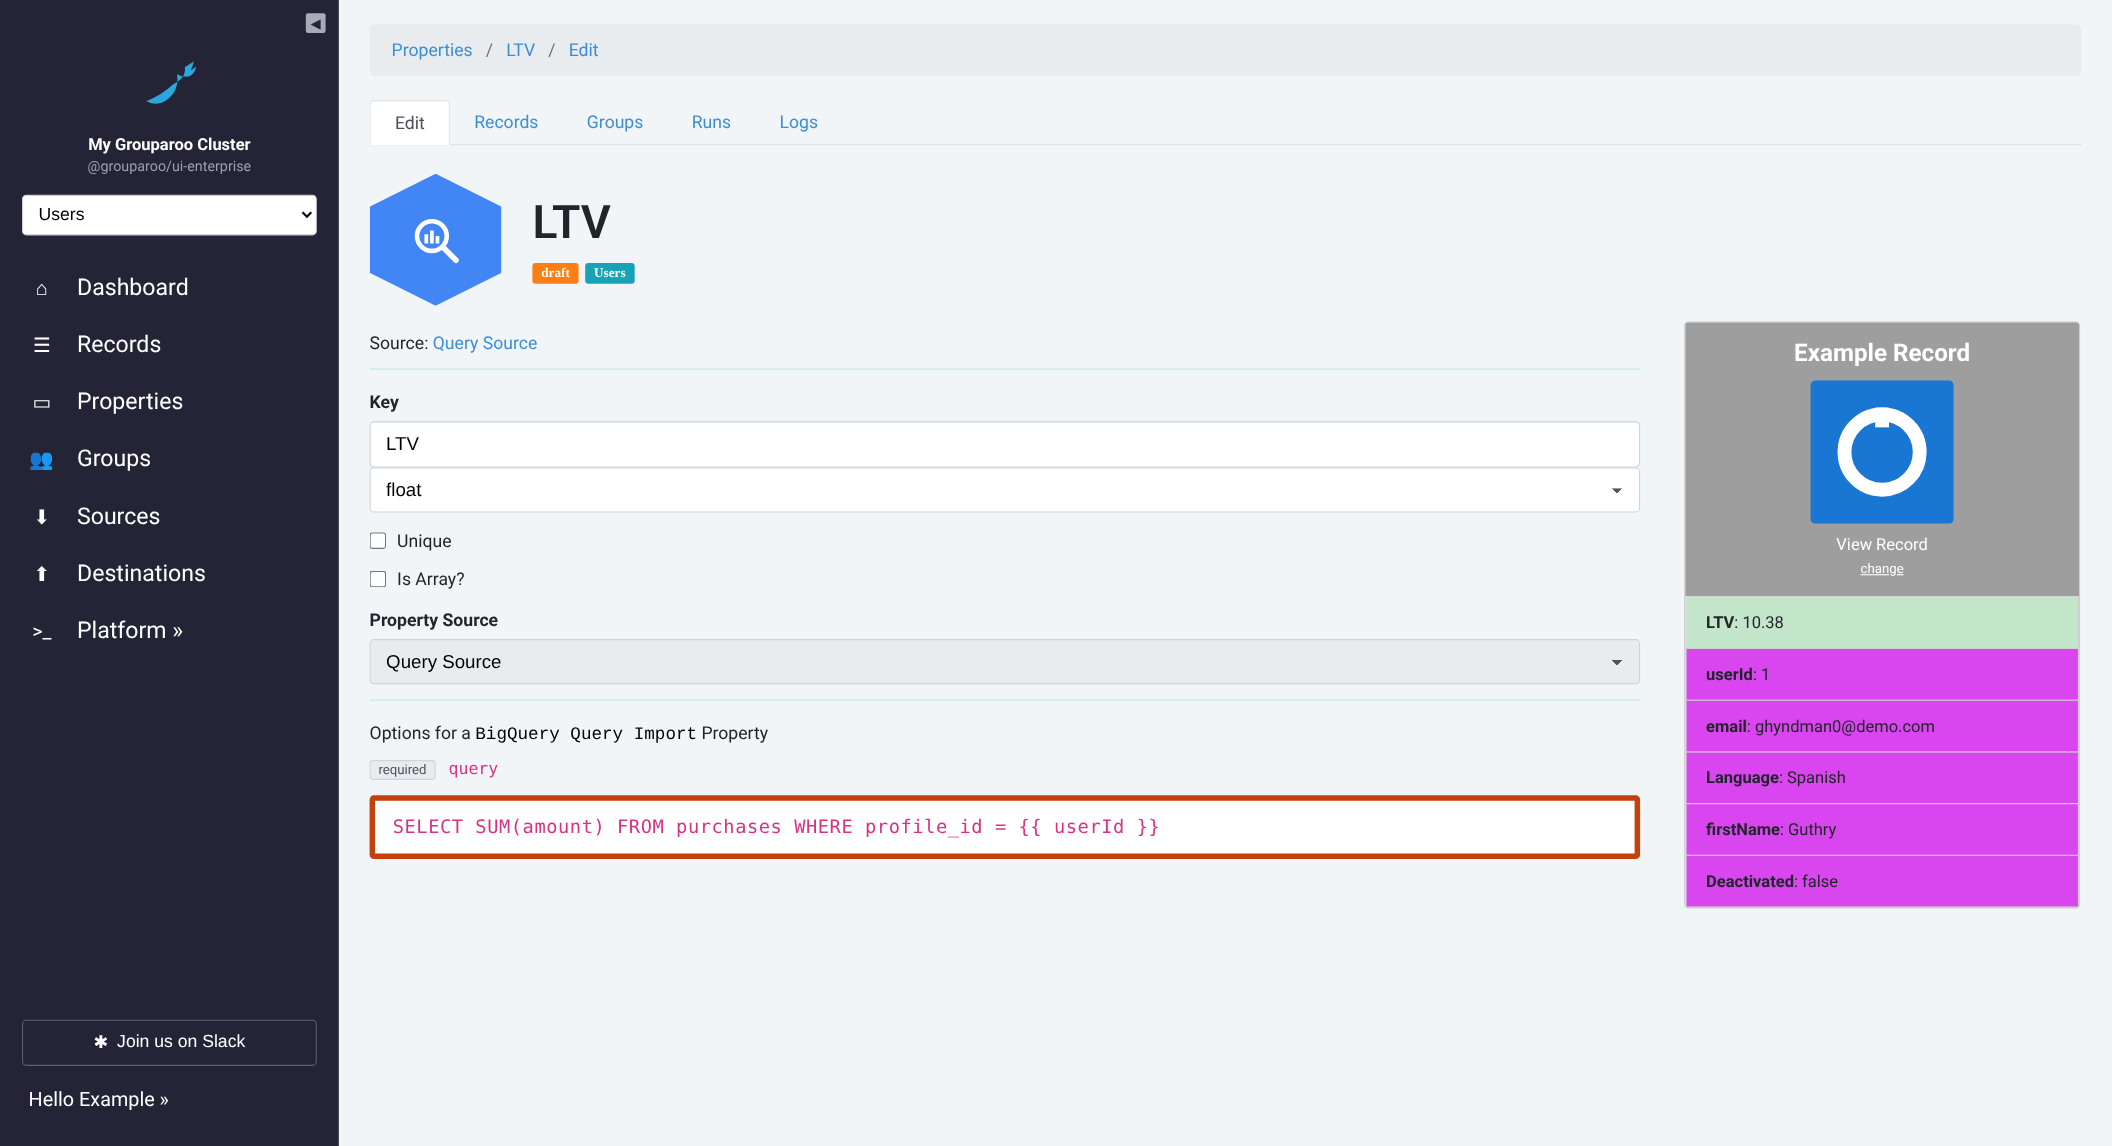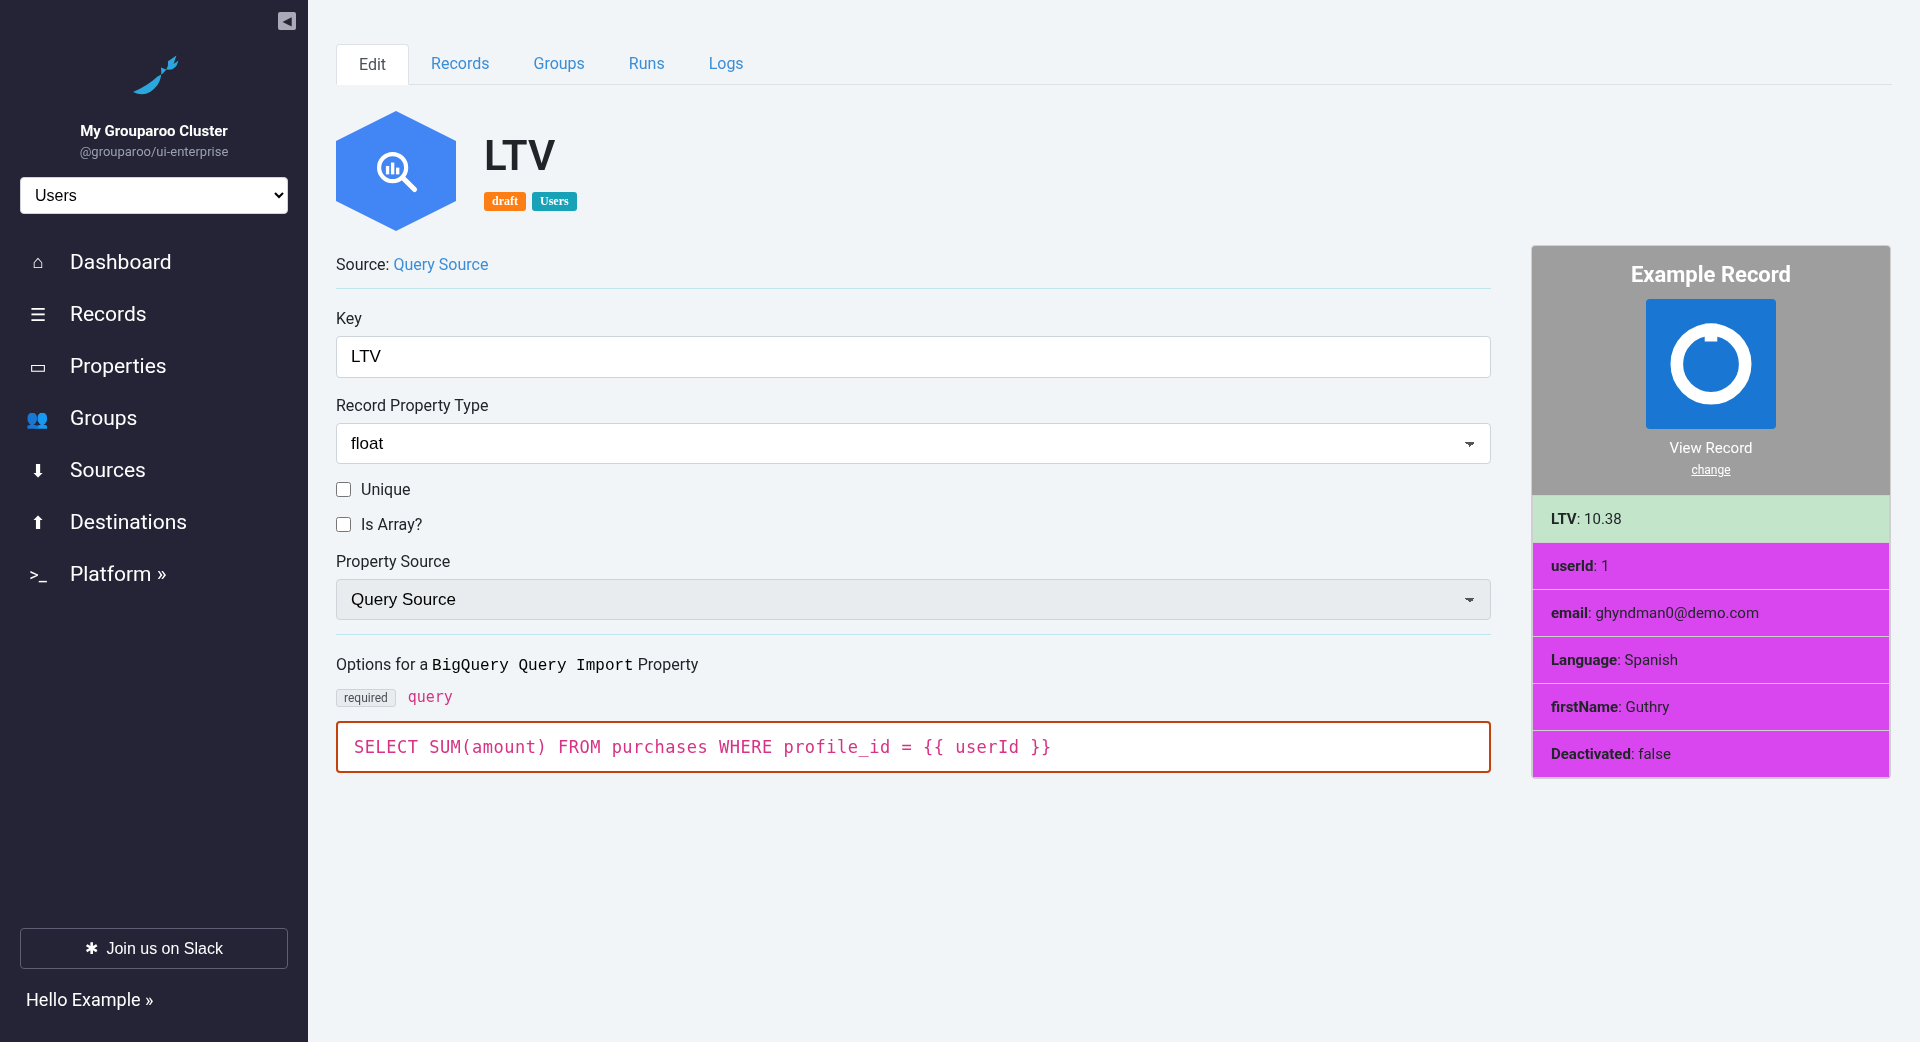--- a/index.html
+++ b/index.html
@@ -107,36 +107,36 @@
 }
 .hex svg{width:54px;height:54px;}
 .title-block h1{font-size:42px;font-weight:600;margin-bottom:12px;}
 .badges{display:flex;gap:6px;}
 .badge{font-size:12px;font-weight:700;padding:2px 8px;border-radius:3px;color:#fff;font-family:Liberation Serif, serif;}
 .badge-draft{background:#fd7e14;}
 .badge-users{background:#17a2b8;}
 .content{display:flex;gap:40px;align-items:flex-start;}
 .form-col{flex:1;max-width:1155px;}
 .form-col .line{margin:14px 0;}
-.form-col label{display:block;margin:18px 0 8px;font-size:16px;}
+.form-col label{display:block;margin:18px 0 8px;font-size:16px;font-weight:bold;}
 .form-col .link{color:#3b8dd6;text-decoration:none;}
 .input,.select{
   width:100%;padding:10px 14px;border:1px solid #ced4da;border-radius:4px;font-size:17px;background:#fff;
 }
 .select{appearance:none;background-image:linear-gradient(45deg,transparent 50%,#555 50%),linear-gradient(135deg,#555 50%,transparent 50%);background-position:calc(100% - 20px) 18px,calc(100% - 15px) 18px;background-size:5px 5px;background-repeat:no-repeat;}
 .select.src{background-color:#e9ecef;}
 .chk{display:flex;align-items:center;gap:10px;margin:16px 0;font-size:16px;}
 .chk input{width:15px;height:15px;}
 hr.sep{border:none;border-top:1px solid #bfe6ea;margin:14px 0 20px;}
 .options-label{margin-top:10px;font-size:16px;}
 .code-inline{font-family:Liberation Mono, monospace;color:#000000;}
 .req-tag{display:inline-block;background:#e9ecef;border:1px solid #ced4da;border-radius:3px;padding:1px 7px;font-size:12px;color:#495057;margin-top:14px;}
 .req-q{font-family:Menlo,monospace;color:#d63384;margin-left:8px;font-size:15px;}
 .query-box{
-  border:2px solid #c2410c;border-radius:4px;padding:14px 16px;margin-top:14px;font-family:Menlo,monospace;font-size:17px;color:#d63384;background:#fff;letter-spacing:.5px;
+  border:5px solid #c2410c;border-radius:4px;padding:14px 16px;margin-top:14px;font-family:Menlo,monospace;font-size:17px;color:#d63384;background:#fff;letter-spacing:.5px;
 }
 .example{
   width:360px;border:1px solid #cfcfcf;border-radius:4px;overflow:hidden;margin-top:4px;
 }
 .example-head{background:#9e9e9e;color:#fff;text-align:center;padding:16px 10px 18px;}
 .example-head h3{font-size:22px;font-weight:700;margin-bottom:12px;}
 .avatar{width:130px;height:130px;margin:0 auto 10px;background:#1976d2;border-radius:4px;display:flex;align-items:center;justify-content:center;}
 .view-rec{display:block;font-size:15px;}
 .change{display:block;font-size:12px;margin-top:6px;text-decoration:underline;cursor:pointer;}
 .example table{width:100%;border-collapse:collapse;}
@@ -189,20 +189,27 @@
       </li>
   </ul>
   <button class="slack-btn">
     <span>✱</span>
     <span>Join us on Slack</span>
   </button>
   <div class="greeting">Hello Example »</div>
 </div>
 
 <div class="main">
+  <div class="breadcrumb">
+    <a href="#">Properties</a>
+    <span class="sep">/</span>
+    <a href="#">LTV</a>
+    <span class="sep">/</span>
+    <a href="#">Edit</a>
+  </div>
 
   <div class="tabs">
     <div class="tab active">Edit</div>
     <div class="tab">Records</div>
     <div class="tab">Groups</div>
     <div class="tab">Runs</div>
     <div class="tab">Logs</div>
   </div>
 
   <div class="header-row">
@@ -228,21 +235,20 @@
     <div class="form-col">
       <div class="line">
         <span>Source</span>:
         <a href="#" class="link">Query Source</a>
       </div>
       <hr class="sep">
 
       <label>Key</label>
       <input class="input" value="LTV" style="">
 
-      <label>Record Property Type</label>
       <select class="select">
         <option>float</option>
       </select>
 
       <div class="chk">
         <input type="checkbox" style="">
         <span>Unique</span>
       </div>
       <div class="chk">
         <input type="checkbox" style="">

